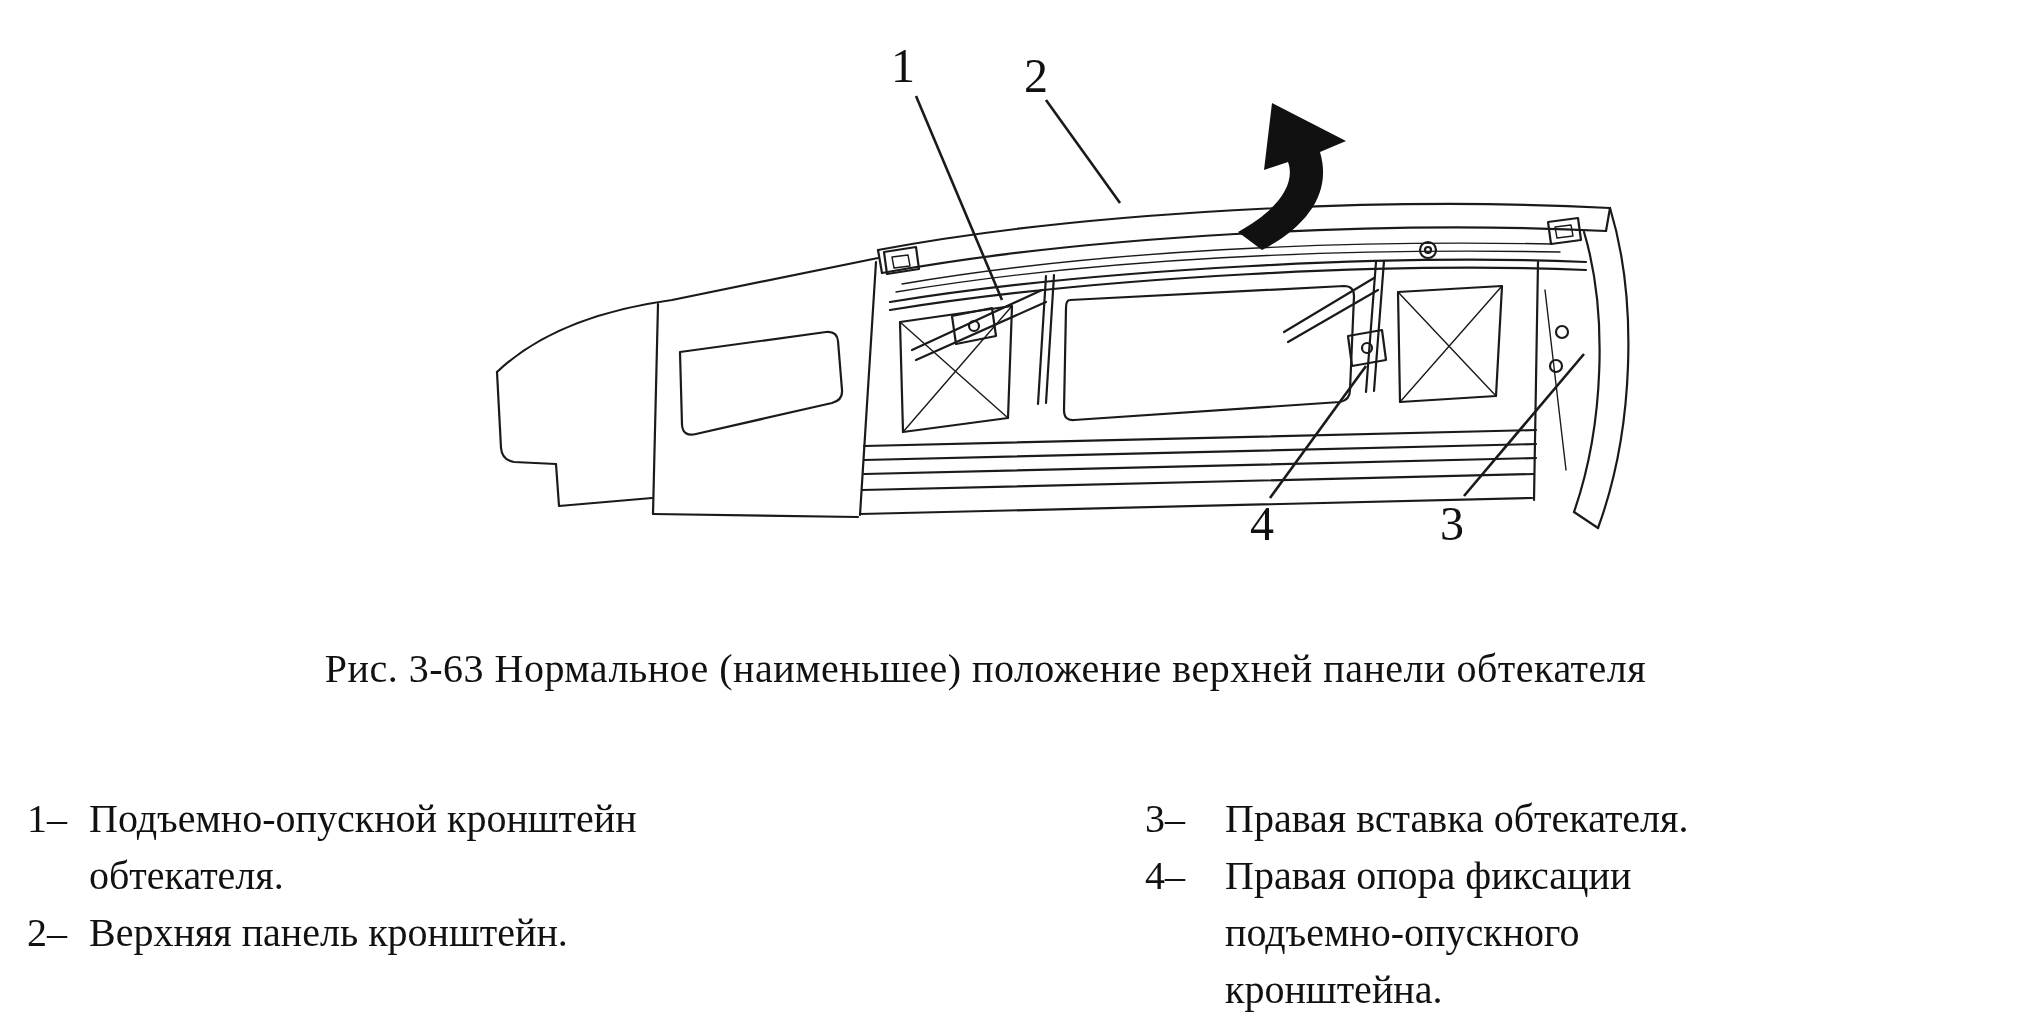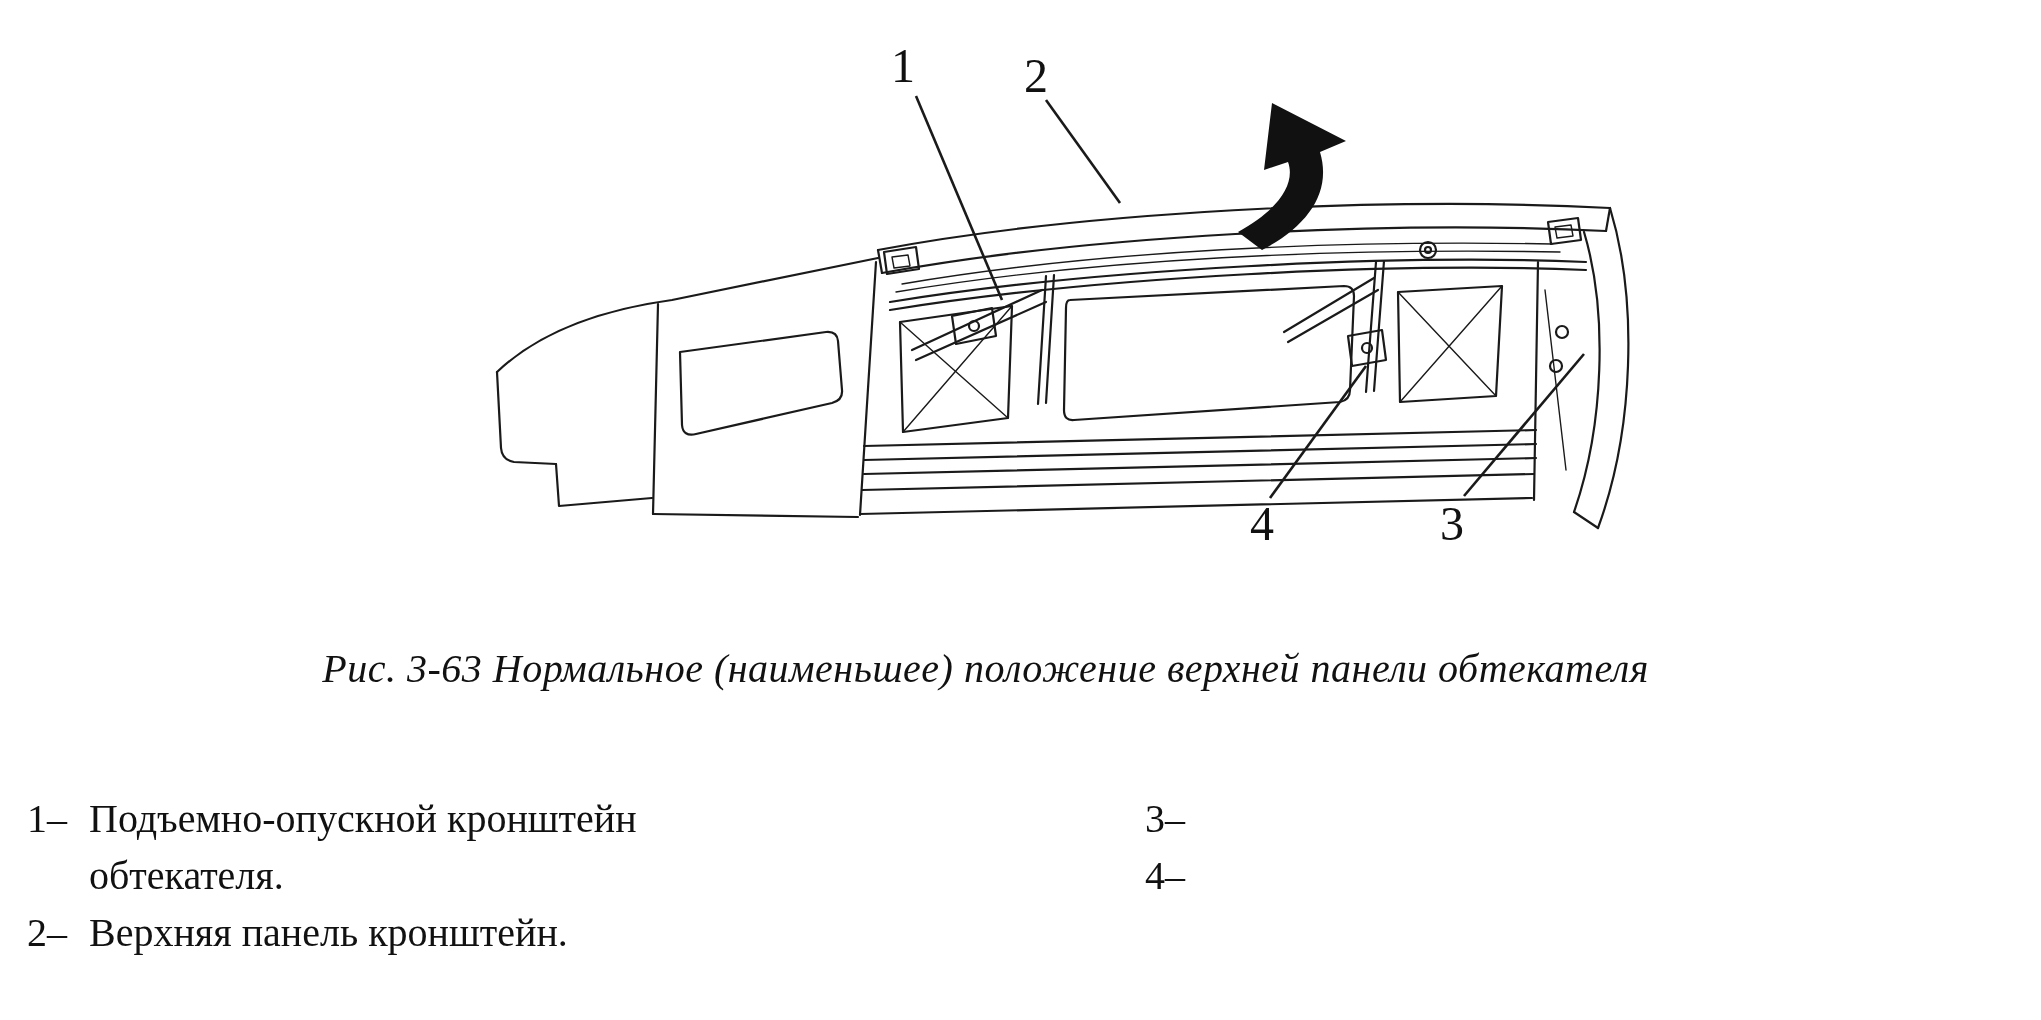--- a/index.html
+++ b/index.html
@@ -11,21 +11,21 @@
     color:#111111;
   }
   .diagram { position:absolute; top:0; left:0; width:2041px; height:620px; }
   .drawing { stroke:#1a1a1a; fill:none; stroke-width:2.2; stroke-linecap:round; stroke-linejoin:round; }
   .leader { stroke:#1a1a1a; stroke-width:2.6; fill:none; }
   .callout-num { font-family:"Liberation Serif", serif; font-size:48px; fill:#111; }
   .arrow { fill:#111; stroke:none; }
 
   .caption {
     position:absolute; top:645px; left:0; width:1971px;
-    text-align:center; font-size:40px; letter-spacing:0.5px;font-style:italic;
+    text-align:center; font-size:40px; letter-spacing:0.5px;
   }
 
   .legend { position:absolute; top:790px; left:27px; display:flex; }
   .legend-col { display:block; }
   .legend-col.left  { width:640px; }
   .legend-col.right { margin-left:478px; width:660px; }
   .legend-item { display:grid; grid-template-columns:62px 1fr; font-size:40px; line-height:57px; }
   .legend-col.right .legend-item { grid-template-columns:80px 1fr; }
   .legend-num { white-space:nowrap; }
 </style>
@@ -139,18 +139,20 @@
       <span class="legend-text">Подъемно-опускной кронштейн обтекателя.</span>
     </div>
     <div class="legend-item">
       <span class="legend-num">2–</span>
       <span class="legend-text">Верхняя панель кронштейн.</span>
     </div>
   </div>
   <div class="legend-col right">
     <div class="legend-item">
       <span class="legend-num">3–</span>
+      <span class="legend-text">Правая вставка обтекателя.</span>
     </div>
     <div class="legend-item">
       <span class="legend-num">4–</span>
+      <span class="legend-text">Правая опора фиксации подъемно-опускного кронштейна.</span>
     </div>
   </div>
 </div>
 
 </body></html>

